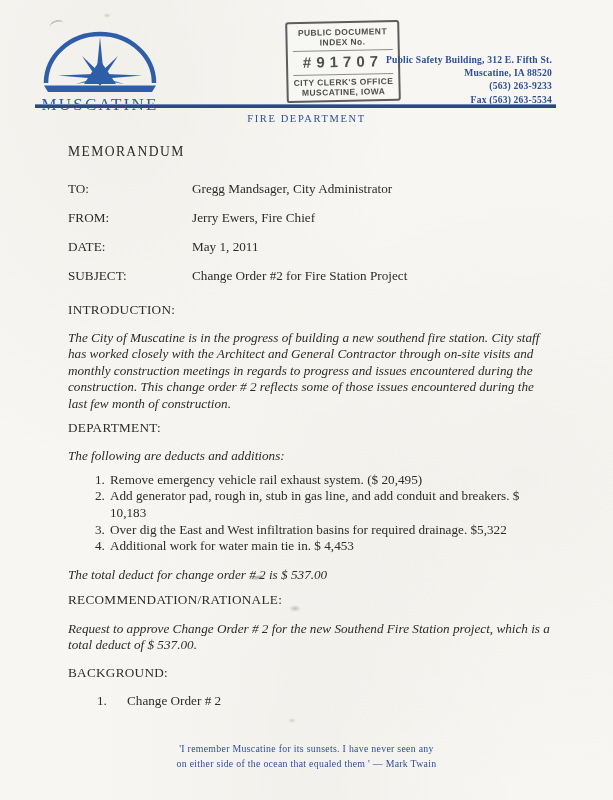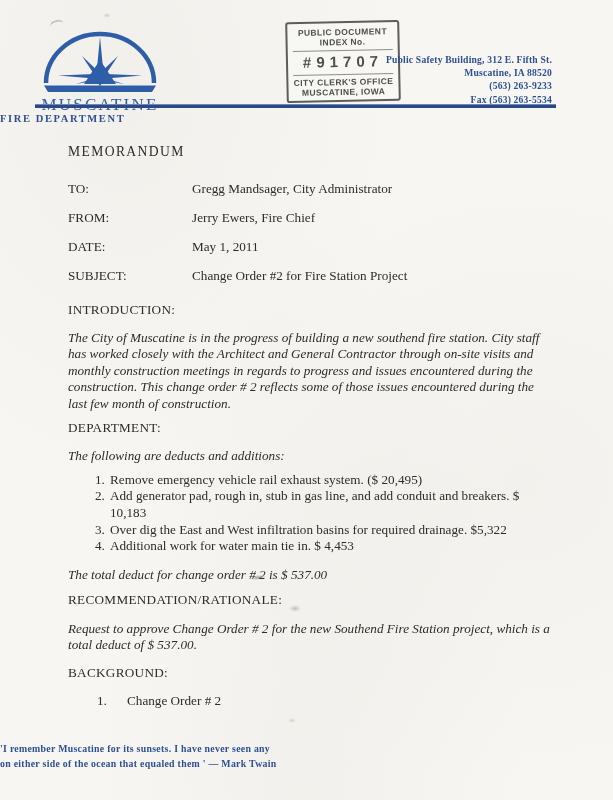--- a/index.html
+++ b/index.html
@@ -27,40 +27,40 @@
   }
   .stamp .s-small{font-size:8.5px;font-weight:bold;letter-spacing:.4px;line-height:10px;}
   .stamp .s-sep{border-top:1px solid #8d8d8d;margin:3px 2px 2px;}
   .stamp .s-num{font-size:15px;font-weight:bold;letter-spacing:5px;line-height:18px;margin:1px 0 1px;white-space:nowrap;}
   .address{
     position:absolute;right:61px;top:53px;text-align:right;
     color:#2d4f94;font-weight:bold;font-size:9.6px;line-height:13.2px;letter-spacing:.2px;
   }
   .rule{position:absolute;left:35px;top:104px;width:521px;height:3px;background:#2b4a85;border-top:1px solid #6f87b6;}
   .dept{
-    position:absolute;left:0;top:113px;width:100%;
-    color:#2d4f94;font-weight:bold;font-size:10.5px;letter-spacing:1.6px;
+    position:absolute;left:0;top:113px;width:100%;text-align:center;
+    color:#2d4f94;font-weight:normal;font-size:10.5px;letter-spacing:1.6px;
   }
   
   .memo{position:absolute;left:68px;top:144px;width:482px;font-size:13.2px;line-height:16.4px;}
   .memo-title{text-align:left;font-size:13.6px;letter-spacing:1.4px;margin:0 0 21px;}
   .field-row{display:flex;margin:0 0 12.5px;gap:17px;}
   .field-label{flex:0 0 107px;}
   .sec-head{margin:17px 0 0;letter-spacing:.3px;}
   .para{margin:12px 0 0;font-style:italic;}
   .memo-list{list-style:none;margin:7px 0 0;padding:0;}
   .memo-list li{display:flex;padding-left:27px;line-height:16.6px;}
   .memo-list .num{flex:0 0 15px;}
   .attach-list{list-style:none;margin:11px 0 0;padding:0;}
   .attach-list li{display:flex;padding-left:29px;}
   .attach-list .num{flex:0 0 30px;}
   
   .footer-quote{
-    position:absolute;left:0;top:741px;width:100%;text-align:left;
-    color:#2d4f94;font-weight:bold;font-size:9.8px;line-height:15px;letter-spacing:.3px;
+    position:absolute;left:0;top:741px;width:100%;text-align:center;
+    color:#2d4f94;font-weight:normal;font-size:9.8px;line-height:15px;letter-spacing:.3px;
   }
   
   .artifact{position:absolute;pointer-events:none;}
   .a1{left:250px;top:575px;width:16px;height:5px;
       background:radial-gradient(ellipse,rgba(90,90,90,.55),rgba(120,120,120,0) 70%);transform:rotate(-8deg);}
   .a2{left:289px;top:605px;width:12px;height:7px;
       background:radial-gradient(ellipse,rgba(120,120,120,.4),rgba(120,120,120,0) 70%);}
   .a3{left:50px;top:20px;width:14px;height:8px;border-top:2px solid rgba(110,110,110,.35);border-radius:50%;transform:rotate(-15deg);}
   .a4{left:103px;top:13px;width:8px;height:5px;background:radial-gradient(ellipse,rgba(120,120,120,.3),transparent 70%);}
   .a5{left:288px;top:718px;width:8px;height:5px;background:radial-gradient(ellipse,rgba(130,130,130,.3),transparent 70%);}

